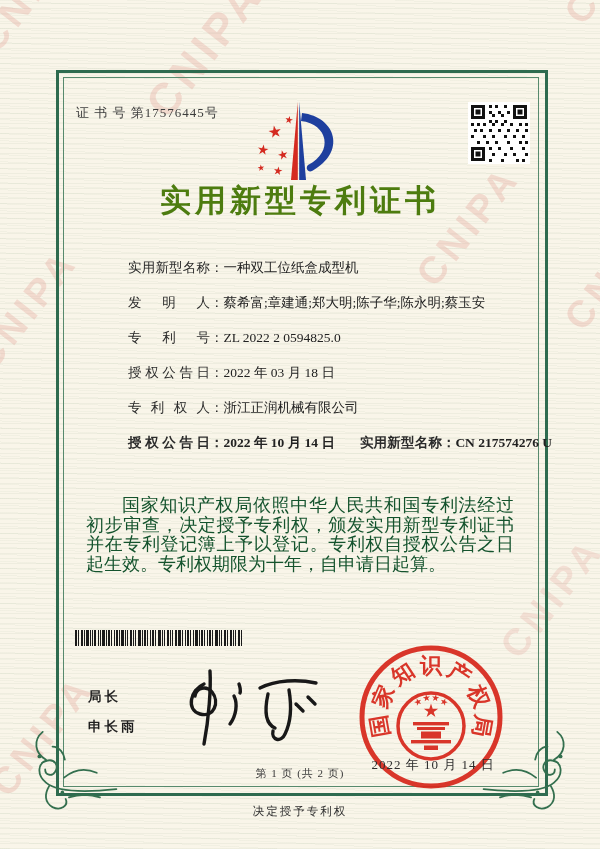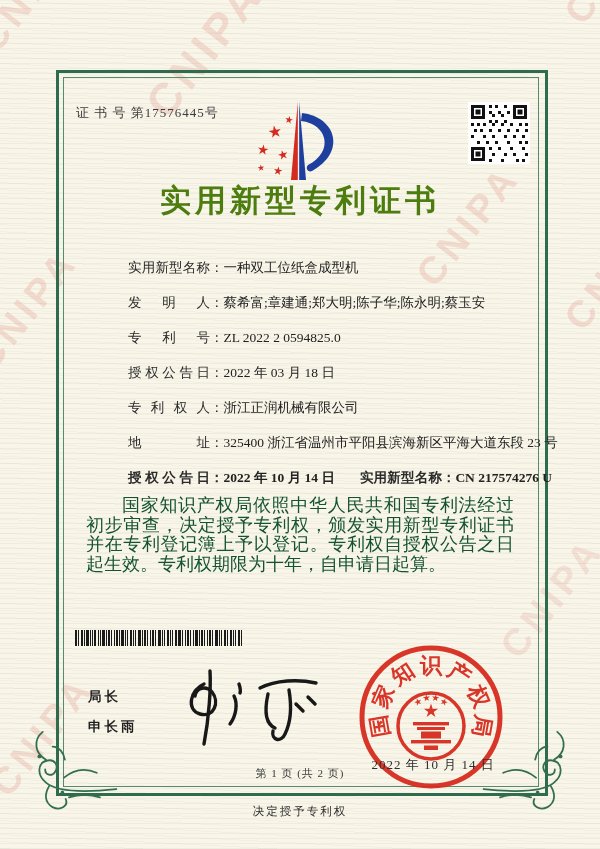--- a/index.html
+++ b/index.html
@@ -150,23 +150,20 @@
       </div>
       <div class="frow">
         <span class="flabel">专利号</span><span class="colon">：</span><span class="fvalue">ZL 2022 2 0594825.0</span>
       </div>
       <div class="frow">
         <span class="flabel">授权公告日</span><span class="colon">：</span><span class="fvalue">2022 年 03 月 18 日</span>
       </div>
       <div class="frow">
         <span class="flabel">专利权人</span><span class="colon">：</span><span class="fvalue">浙江正润机械有限公司</span>
       </div>
-      <div class="frow">
-        <span class="flabel">地址</span><span class="colon">：</span><span class="fvalue">325400 浙江省温州市平阳县滨海新区平海大道东段 23 号</span>
-      </div>
       <div class="frow grant-row">
         <span>
           <span class="flabel">授权公告日</span><span class="colon">：</span><span class="fvalue">2022 年 10 月 14 日</span>
         </span>
         <span class="grant-pair2">
           <span class="flabel">实用新型名称</span><span class="colon">：</span><span class="fvalue">CN 217574276 U</span>
         </span>
       </div>
     </div>
 

